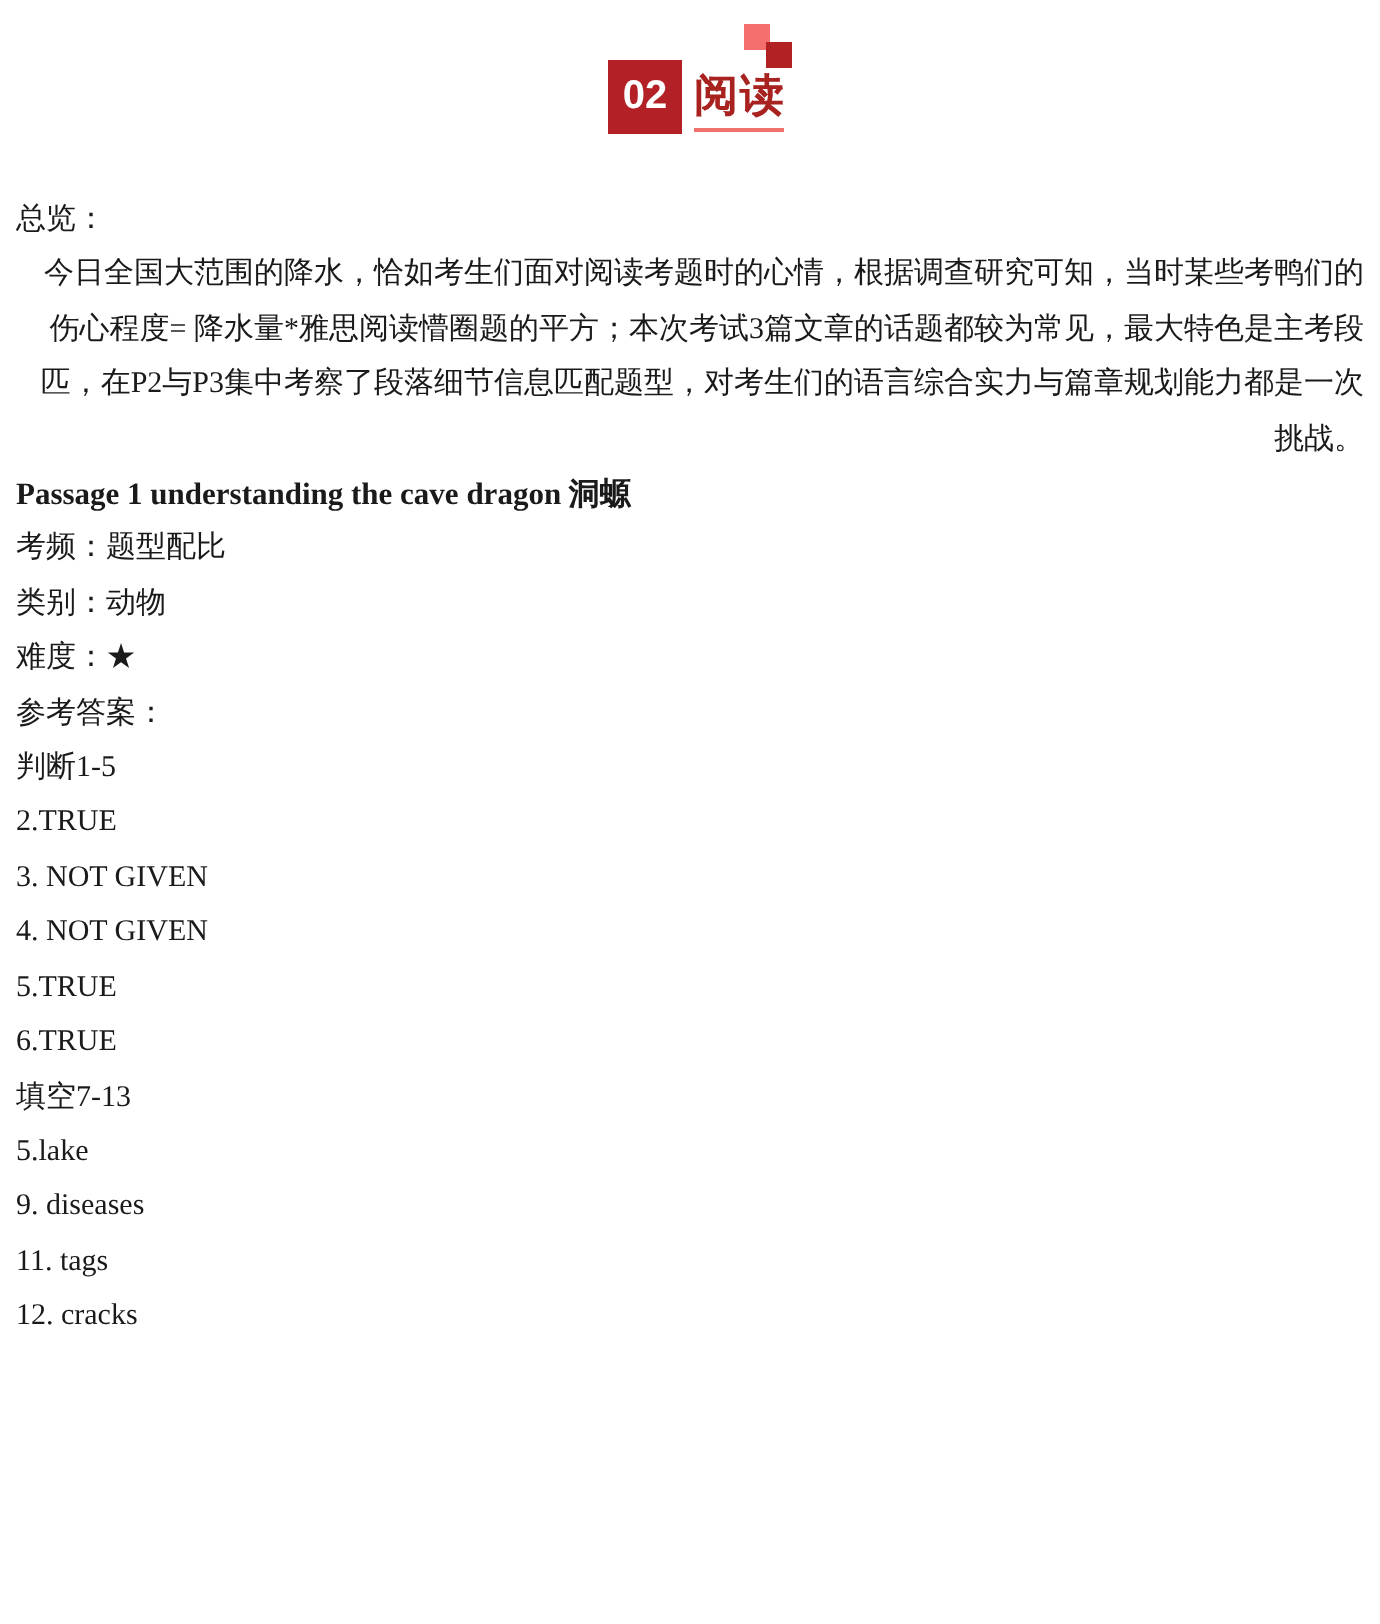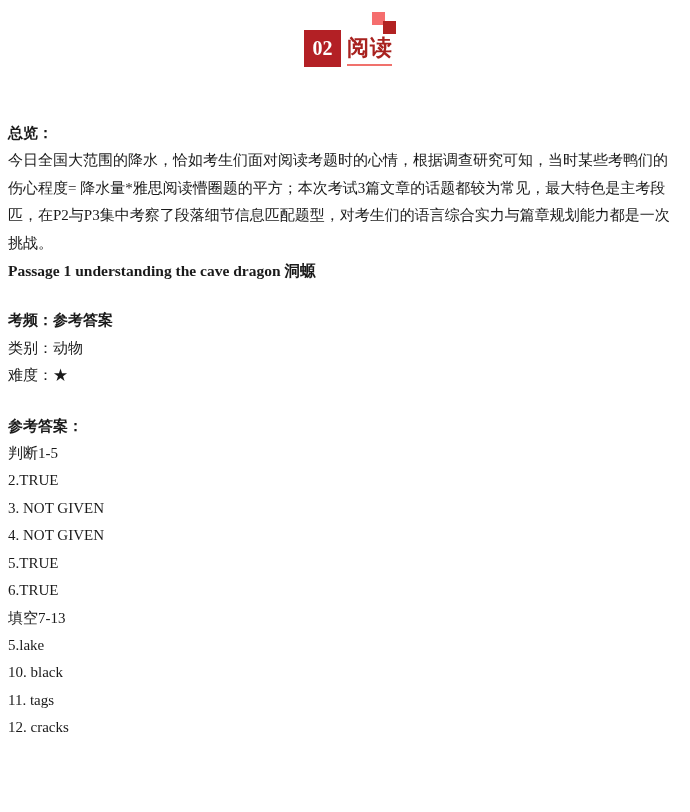--- a/index.html
+++ b/index.html
@@ -42,21 +42,21 @@
     z-index: 2;
   }
   .section-badge {
     position: absolute;
     left: 304px;
     top: 30px;
     width: 37px;
     height: 37px;
     background: #b32025;
     color: #ffffff;
-    font-family: Liberation Serif, serif;
+    font-family: Liberation Sans, sans-serif;
     font-weight: bold;
     font-size: 20px;
     line-height: 37px;
     text-align: center;
   }
   .section-title-wrap {
     position: absolute;
     left: 347px;
     top: 36px;
   }
@@ -76,24 +76,24 @@
   }
   
   .content {
     margin: 0 8px;
     font-size: 15px;
   }
   .line {
     line-height: 27.4px;
     white-space: pre-wrap;
   }
-  .bold { font-weight: bold; margin-top: 23px; }
+  .bold { font-weight: normal; }
   .para {
     line-height: 27.4px;
-    text-align: left;
+    text-align: right;
   }
   .passage-title {
     font-weight: bold;
     line-height: 27.4px;
     font-size: 15.5px;
   }
 </style>
 </head>
 <body>
 
@@ -108,33 +108,33 @@
       <div class="section-underline"></div>
     </div>
   </div>
 
   <div class="content">
     <div class="line bold">总览：</div>
     <div class="para">今日全国大范围的降水，恰如考生们面对阅读考题时的心情，根据调查研究可知，当时某些考鸭们的伤心程度= 降水量*雅思阅读懵圈题的平方；本次考试3篇文章的话题都较为常见，最大特色是主考段匹，在P2与P3集中考察了段落细节信息匹配题型，对考生们的语言综合实力与篇章规划能力都是一次挑战。</div>
 
     <div class="passage-title">Passage 1 understanding the cave dragon 洞螈</div>
 
-    <div class="line bold">考频：参考答案</div>
+    <div class="line bold">考频：题型配比</div>
     <div class="line">类别：动物</div>
     <div class="line">难度：★</div>
 
     <div class="line bold">参考答案：</div>
 
     <div class="line">判断1-5</div>
     <div class="line">2.TRUE</div>
     <div class="line">3. NOT GIVEN</div>
     <div class="line">4. NOT GIVEN</div>
     <div class="line">5.TRUE</div>
     <div class="line">6.TRUE</div>
     <div class="line">填空7-13</div>
     <div class="line">5.lake</div>
-    <div class="line">10. black</div>
+    <div class="line">9. diseases</div>
     <div class="line">11. tags</div>
     <div class="line">12. cracks</div>
 
   </div>
 
 </div>
 
 </body></html>

